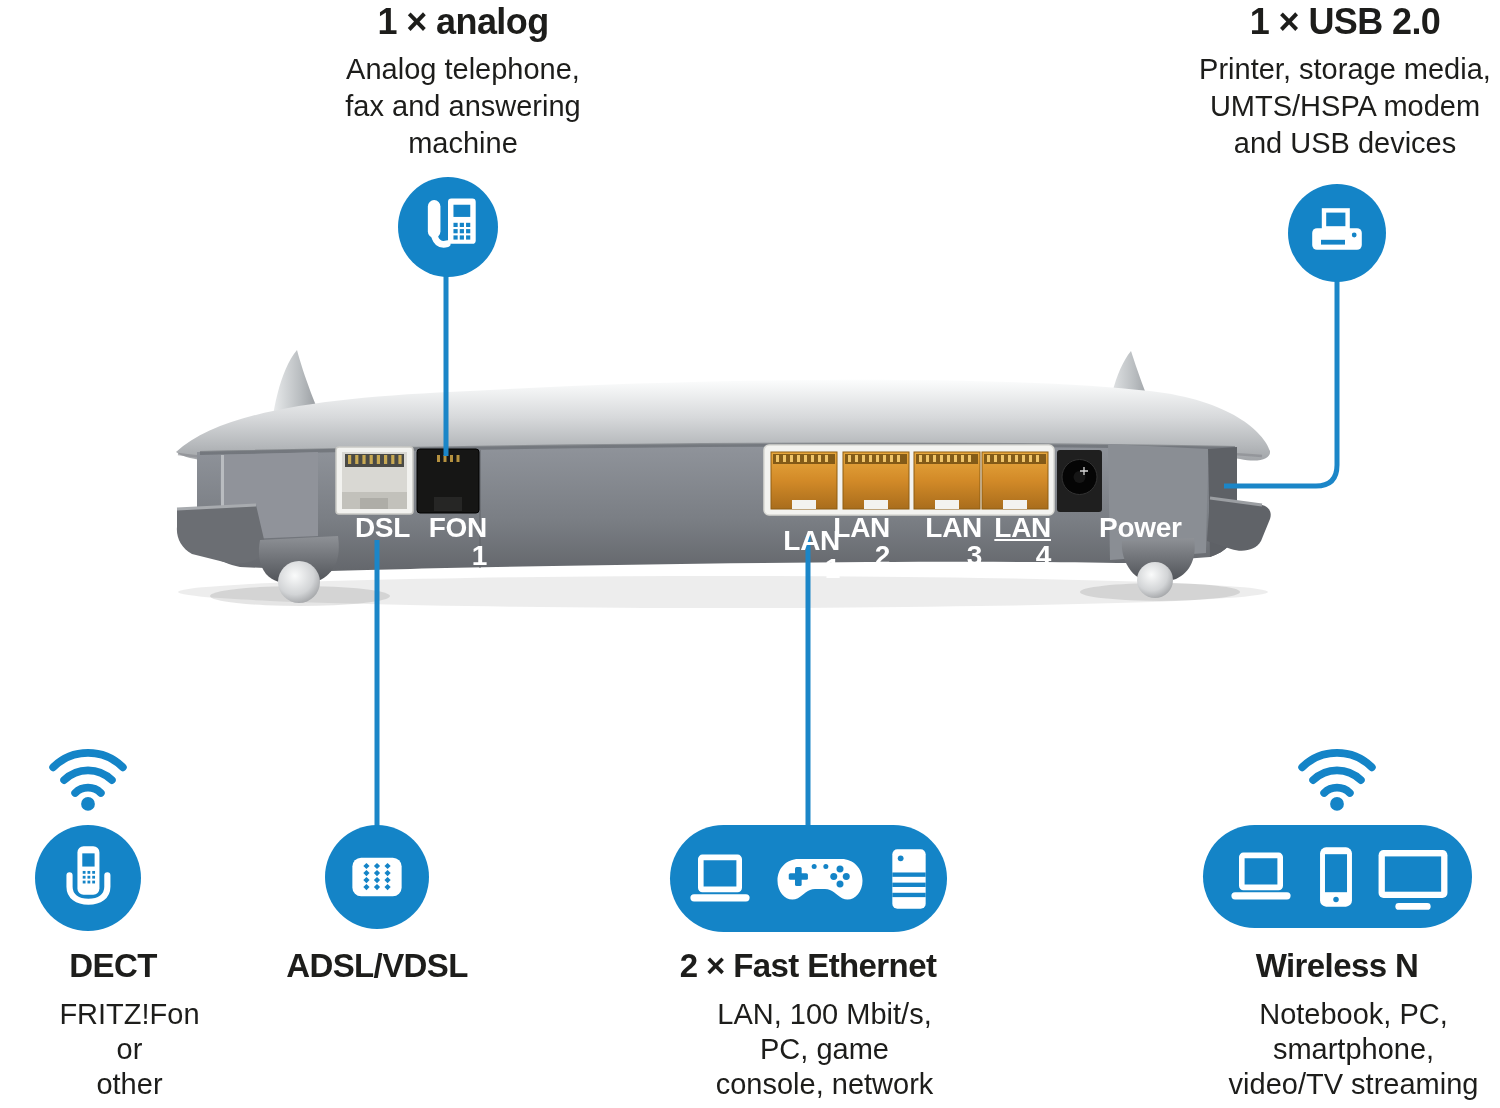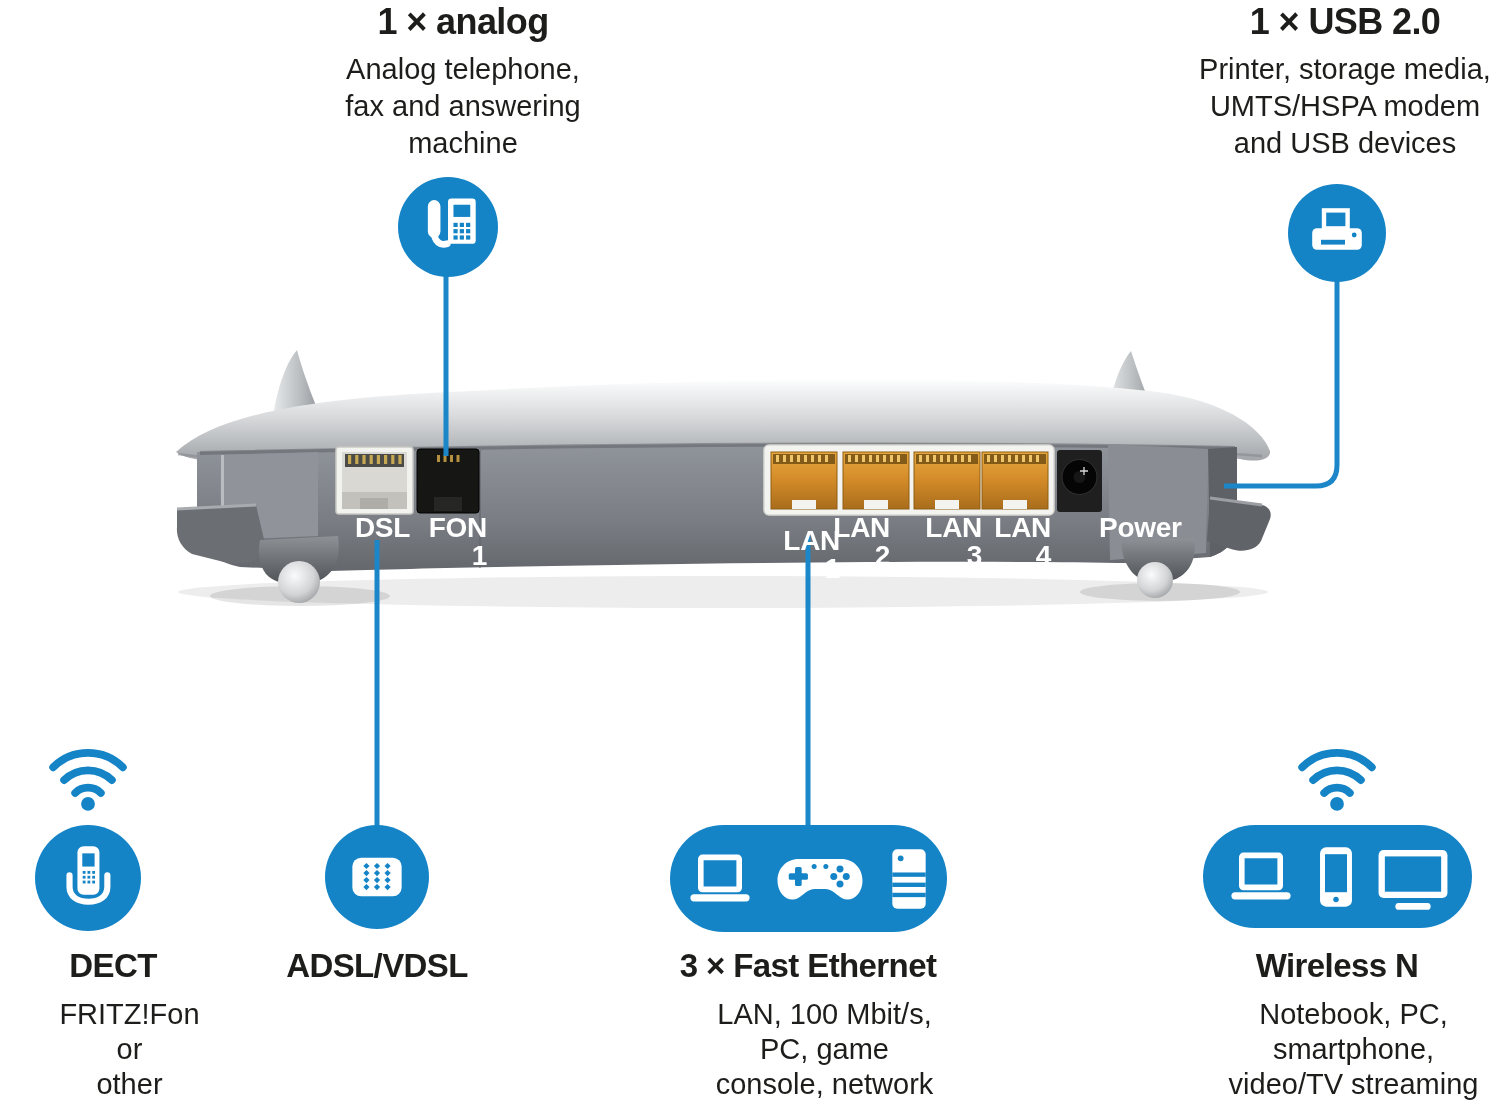--- a/index.html
+++ b/index.html
@@ -225,21 +225,21 @@
       <path d="M 808 536 L 808 826"></path>
       <path d="M 1337 281 L 1337 465 Q 1337 486 1316 486 L 1224 486"></path>
     </g>
   </svg>
 
   <div class="port-label" style="left:340px;top:514px;width:70px;">DSL</div>
   <div class="port-label" style="left:407px;top:514px;width:80px;">FON 1</div>
   <div class="port-label" style="left:770px;top:527px;width:70px;">LAN 1</div>
   <div class="port-label" style="left:820px;top:514px;width:70px;">LAN 2</div>
   <div class="port-label" style="left:912px;top:514px;width:70px;">LAN 3</div>
-  <div class="port-label" style="left:981px;top:514px;width:70px;">LAN 4</div>
+  <div class="port-label" style="left:981px;top:514px;width:70px;text-decoration:underline;">LAN 4</div>
   <div class="port-label" style="left:1099px;top:514px;width:70px;">Power</div>
 
   <div class="callout top" style="left:288px;top:2px;width:350px;">
     <div class="title">1 × analog</div>
     <div class="desc">Analog telephone,
 fax and answering
 machine</div>
   </div>
   <div class="badge" style="left:398px;top:177px;width:100px;height:100px;">
     <svg width="84" height="84" viewBox="0 0 100 100">
@@ -355,21 +355,21 @@
       <rect x="17" y="9" width="46" height="82" rx="7" fill="#FFFFFF"></rect>
       <circle cx="28.5" cy="21.5" r="4" fill="#1484C7"></circle>
       <g fill="#1484C7">
         <rect x="17" y="41" width="46" height="6"></rect>
           <rect x="17" y="55" width="46" height="6"></rect>
           <rect x="17" y="69" width="46" height="6"></rect>
       </g>
     </svg>
   </div>
   <div class="callout bottom" style="left:640px;top:948px;width:336px;">
-    <div class="title">3 × Fast Ethernet</div>
+    <div class="title">2 × Fast Ethernet</div>
     <div class="desc">LAN, 100 Mbit/s,
 PC, game
 console, network</div>
   </div>
 
   <svg class="wifi" style="left:1281px;top:748px;" width="112" height="66" viewBox="0 0 120 72">
     <g stroke="#1484C7" stroke-width="8.5" fill="none" stroke-linecap="round">
       <path d="M 46 49 A 20 20 0 0 1 74 49"></path>
       <path d="M 34 35 A 37 37 0 0 1 86 35"></path>
       <path d="M 22 21 A 54 54 0 0 1 98 21"></path>

